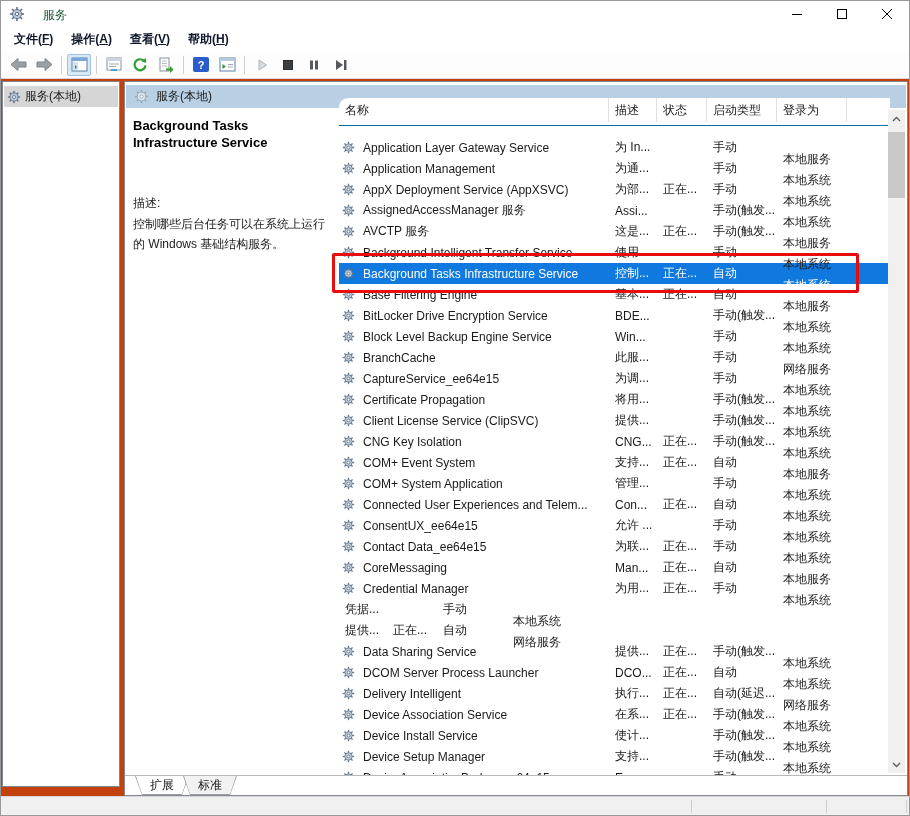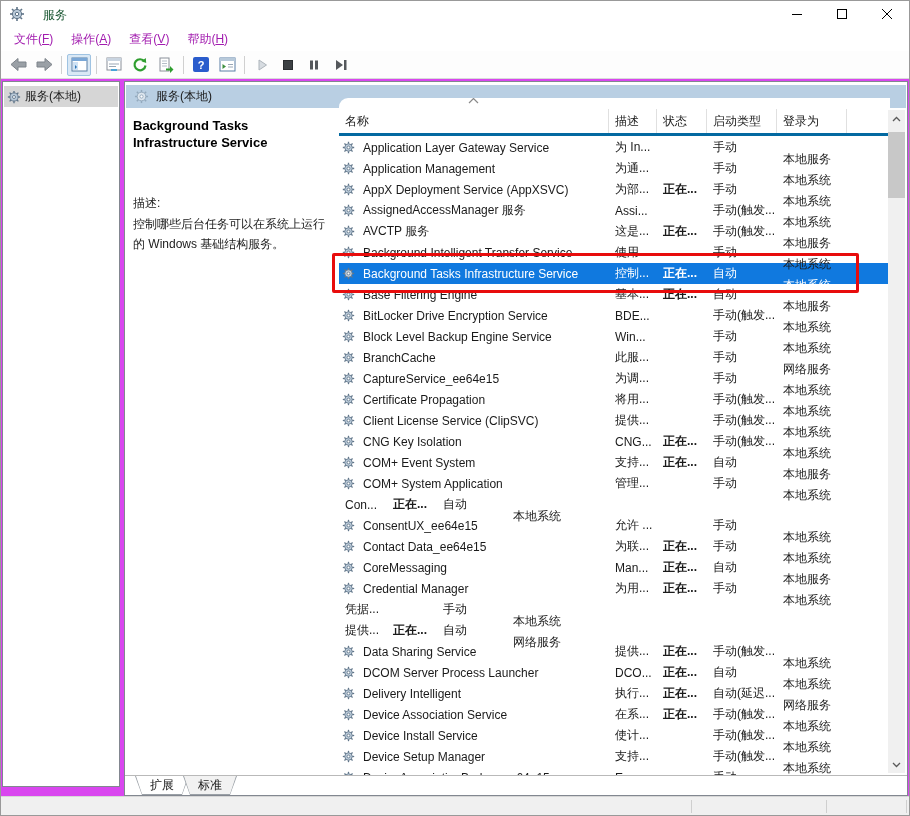--- a/index.html
+++ b/index.html
@@ -8,54 +8,54 @@
 
   
   .titlebar { position:absolute; top:0; left:0; right:0; height:26px; background:#fff; }
   .titlebar .app-icon { position:absolute; left:8px; top:5px; }
   .titlebar .title { position:absolute; left:30px; top:6px; font-size:12px; color:#14532d;margin-left:12px; }
   .win-controls { position:absolute; right:0; top:0; height:26px; display:flex; }
   .win-btn { width:45px; height:26px; display:flex; align-items:center; justify-content:center; }
 
   
   .menubar { position:absolute; top:26px; left:0; right:0; height:24px; background:#fff; display:flex; align-items:center; padding-left:4px; }
-  .menu-item { padding:3px 9px; color:#a21caf; }
+  .menu-item { padding:3px 9px; color:#0f172a;font-weight:bold; }
   .menu-item u { text-decoration:underline; }
 
   
   .toolbar { position:absolute; top:50px; left:0; right:0; height:28px; background:#fdfdfd; border-bottom:1px solid #d9d9d9; display:flex; align-items:center; padding-left:4px; }
   .tb-btn { width:24px; height:22px; display:flex; align-items:center; justify-content:center; margin:0 1px; border:1px solid transparent; }
   .tb-btn.toggled { background:#d9e8f5; border:1px solid #9fc3e2; border-radius:2px; }
   .tb-sep { width:1px; height:18px; background:#d0d0d0; margin:0 4px; }
   .help-box { width:16px; height:15px; background:#2a5ccc; color:#fff; font-weight:bold; font-size:11px; display:flex; align-items:center; justify-content:center; border-radius:2px; }
 
   
-  .main { position:absolute; top:78px; left:0; right:0; bottom:19px; background:#d946ef; }
+  .main { position:absolute; top:78px; left:0; right:0; bottom:19px; background:#c2410c; }
   .tree-panel { position:absolute; left:1px; top:2px; width:118px; bottom:9px; background:#fff; border:1px solid #828790; padding-top:4px; }
   .tree-item { display:flex; align-items:center; gap:4px; background:#d6d6d6; padding:2px 4px 2px 3px; margin:0 1px; }
 
   .right-panel { position:absolute; left:123px; top:2px; right:1px; bottom:0; background:#fff; border:1px solid #828790; }
   .panel-header { position:absolute; top:3px; left:1px; right:1px; height:23px; background:#b9cfe3; display:flex; align-items:center; gap:7px; padding-left:8px; z-index:1; }
   .panel-header .ph-title { color:#1a1a1a; }
 
   .detail-pane { position:absolute; left:1px; top:26px; width:210px; bottom:21px; background:#fff; padding:9px 6px 0 7px; }
   .detail-title { font-weight:bold; font-size:13px; line-height:17px; color:#000; }
   .detail-desc-label { margin-top:44px; }
   .detail-desc { margin-top:2px; line-height:20px; width:198px; }
 
   .list-pane { position:absolute; left:214px; top:16px; width:551px; bottom:20px; background:#fff; border-radius:9px 0 0 0; z-index:2; overflow:hidden; }
-  .list-header { position:absolute; top:0; left:0; right:0; height:38px; display:flex; align-items:flex-end; border-bottom:3px solid #0369a1; }
+  .list-header { position:absolute; top:0; left:0; right:0; height:28px; display:flex; align-items:flex-start; border-bottom:1px solid #0369a1; }
   .hcell { position:relative; height:24px; display:flex; align-items:center; padding-left:6px; border-right:1px solid #e0e0e0; color:#222; }
   .hcell .sort-caret { position:absolute; top:-12px; left:50%; margin-left:-6px; }
   .rows { position:absolute; top:39px; left:0; right:0; bottom:0; overflow:hidden; }
   .srow { display:flex; height:21px; align-items:center; }
   .srow.selected { background:#1079df; color:#fff; }
   .cell { overflow:hidden; white-space:nowrap; padding-left:6px; }
   .c-name { width:270px; display:flex; align-items:center; gap:8px; padding-left:3px; }
-  .c-desc { width:48px; } .c-status { width:50px;font-weight:bold; } .c-startup { width:70px; } .c-logon { width:70px;margin-top:24px; }
+  .c-desc { width:48px; } .c-status { width:50px; } .c-startup { width:70px; } .c-logon { width:70px;margin-top:24px; }
   .h-name { width:270px; } .h-desc { width:48px; } .h-status { width:50px; } .h-startup { width:70px; } .h-logon { width:70px; }
   .h-fill { flex:1; border-right:none; }
 
   
   .vscroll { position:absolute; right:2px; top:28px; width:17px; bottom:22px; background:#f0f0f0; z-index:3; }
   .vs-btn { position:absolute; left:0; width:17px; height:17px; display:flex; align-items:center; justify-content:center; }
   .vs-up { top:0; } .vs-dn { bottom:0; }
   .vs-thumb { position:absolute; left:0; top:22px; width:17px; height:66px; background:#c8c8c8; }
 
   
@@ -691,20 +691,39 @@
                   </svg>
                 </span>
                 <span>COM+ System Application</span>
               </div>
     <div class="cell c-desc">管理...</div>
     <div class="cell c-status"></div>
     <div class="cell c-startup">手动</div>
     <div class="cell c-logon">本地系统</div>
   </div>
             <div class="srow">
+    <div class="cell c-name">
+                <span class="row-gear">
+                  <svg viewBox="0 0 16 16" width="13" height="13">
+                    <g stroke="#5f7488" stroke-width="1.6">
+                      <line x1="12.5" y1="8" x2="15" y2="8"></line>
+                      <line x1="11.2" y1="11.2" x2="13" y2="13"></line>
+                      <line x1="8" y1="12.5" x2="8" y2="15"></line>
+                      <line x1="4.8" y1="11.2" x2="3" y2="13"></line>
+                      <line x1="3.5" y1="8" x2="1" y2="8"></line>
+                      <line x1="4.8" y1="4.8" x2="3" y2="3"></line>
+                      <line x1="8" y1="3.5" x2="8" y2="1"></line>
+                      <line x1="11.2" y1="4.8" x2="13" y2="3"></line>
+                    </g>
+                    <circle cx="8" cy="8" r="4.6" fill="#b9c9d8" stroke="#5f7488"></circle>
+                    <circle cx="8" cy="8" r="1.7" fill="#fff" stroke="#5f7488"></circle>
+                  </svg>
+                </span>
+                <span>Connected User Experiences and Telem...</span>
+              </div>
     <div class="cell c-desc">Con...</div>
     <div class="cell c-status">正在...</div>
     <div class="cell c-startup">自动</div>
     <div class="cell c-logon">本地系统</div>
   </div>
             <div class="srow">
     <div class="cell c-name">
                 <span class="row-gear">
                   <svg viewBox="0 0 16 16" width="13" height="13">
                     <g stroke="#5f7488" stroke-width="1.6">

